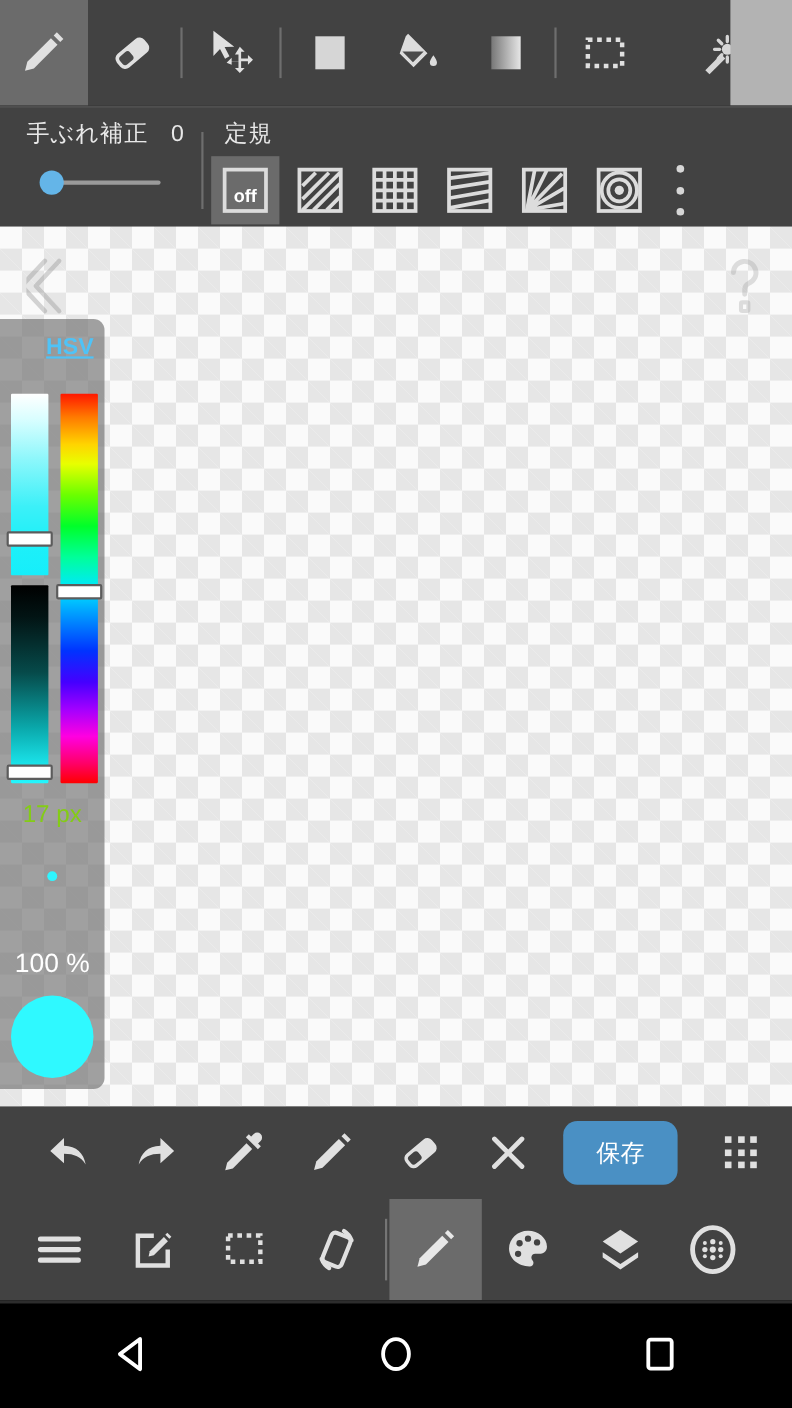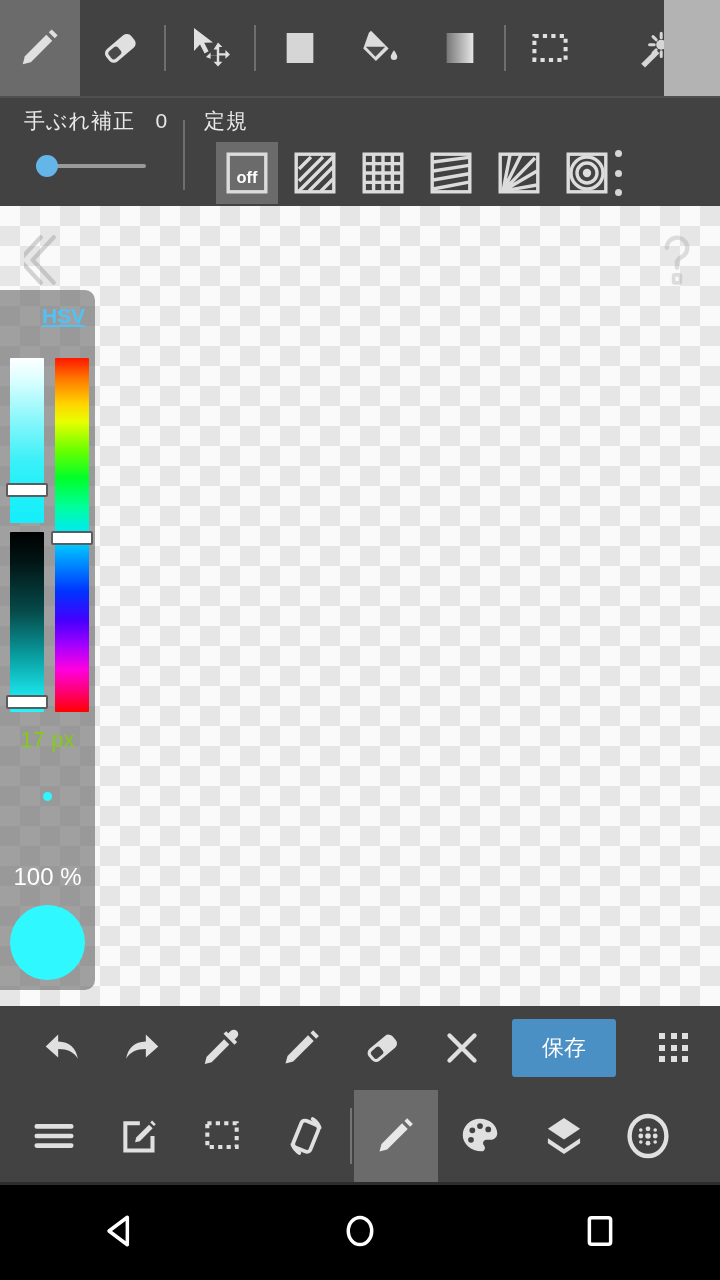--- a/index.html
+++ b/index.html
@@ -52,21 +52,21 @@
     position:absolute; left:0px; top:0px; width:22px; height:22px;
     border-radius:50%; background:#64b5e8;
   }
   .row2-div {
     position:absolute; left:183px; top:120px; width:2px; height:70px; background:#6e6e6e;
   }
   .ruler-label {
     position:absolute; left:204px; top:107px; font-size:21px; color:#e8e8e8;
     letter-spacing:1px;
   }
-  .ruler-strip { position:absolute; left:216px; top:142px; display:flex; align-items:center; gap:6px; }
+  .ruler-strip { position:absolute; left:192px; top:142px; display:flex; align-items:center; gap:6px; }
   .rbtn {
     width:62px; height:62px; display:flex; align-items:center; justify-content:center;
   }
   .rbtn.sel { background:#6b6b6b; }
   .kebab {
     position:absolute; left:605px; top:150px; width:26px; height:46px;
     display:flex; flex-direction:column; align-items:center; justify-content:space-between;
   }
   .kebab i { width:7px; height:7px; border-radius:50%; background:#d6d6d6; display:block; }
 
@@ -137,21 +137,21 @@
   }
 
   
   .actionbar {
     position:absolute; left:0; top:1006px; width:720px; height:84px;
     background:#424242; display:flex; align-items:center;
   }
   .act { flex:0 0 auto; display:flex; align-items:center; justify-content:center; }
   .act.icon { width:80px; height:84px; }
   .save-btn {
-    width:104px; height:58px; background:#4a90c4; border-radius:3px;
+    width:104px; height:58px; background:#4a90c4; border-radius:13px;
     display:flex; align-items:center; justify-content:center;
     color:#ffffff; font-size:22px; border:none;
   }
   .grid-dots {
     width:30px; height:30px; display:grid; grid-template-columns:repeat(3,1fr);
     grid-template-rows:repeat(3,1fr); gap:5px;
   }
   .grid-dots i { background:#e0e0e0; display:block; width:6px; height:6px; }
 
   

